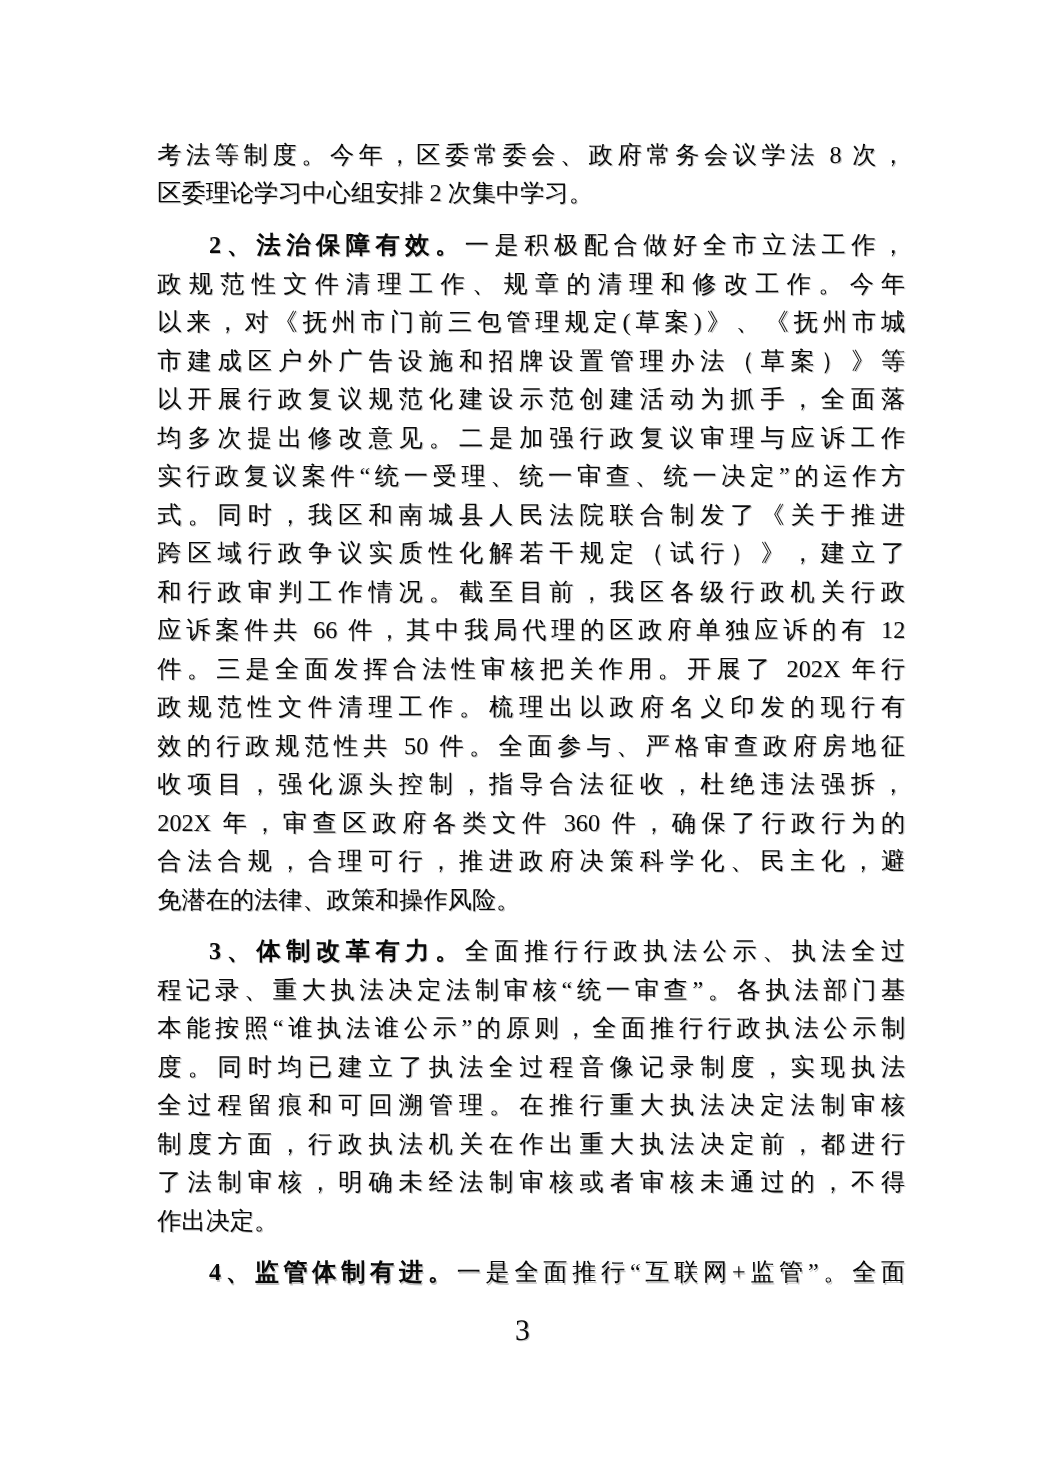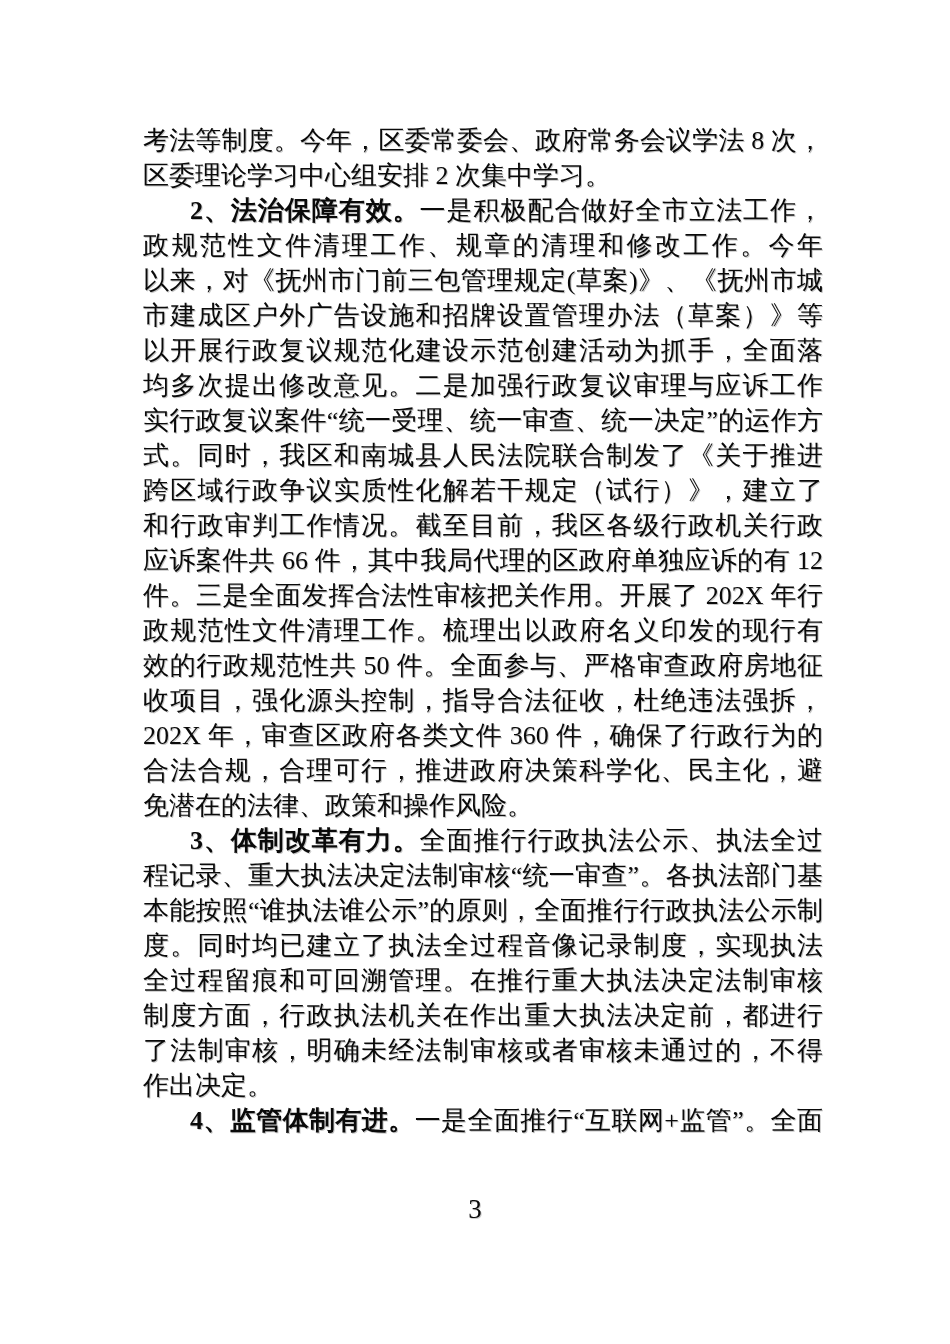--- a/index.html
+++ b/index.html
@@ -16,35 +16,36 @@
     font-family: "Liberation Serif", "DejaVu Serif", serif;
     color: #000000;
   }
   .text-block {
     position: absolute;
     left: 143px;
     top: 123px;
     width: 680px;
   }
   .line {
-    font-size: 26px;
+    font-size: 22px;
     line-height: 35px;
     height: 35px;
     text-align: justify;
     text-align-last: justify;
     white-space: nowrap;
     color: #0a0a0a;
     text-shadow: 1px 1px 0 rgba(90,90,90,0.35);
   }
   .line.nofill {
     text-align: center;
     text-align-last: left;
   }
   .line.indent {
     text-indent: 47px;
+    margin-top: 12px;
   }
   .run-b {
     font-weight: 700;
   }
   .page-number {
     position: absolute;
     top: 1192px;
     left: 0;
     width: 950px;
     text-align: center;

